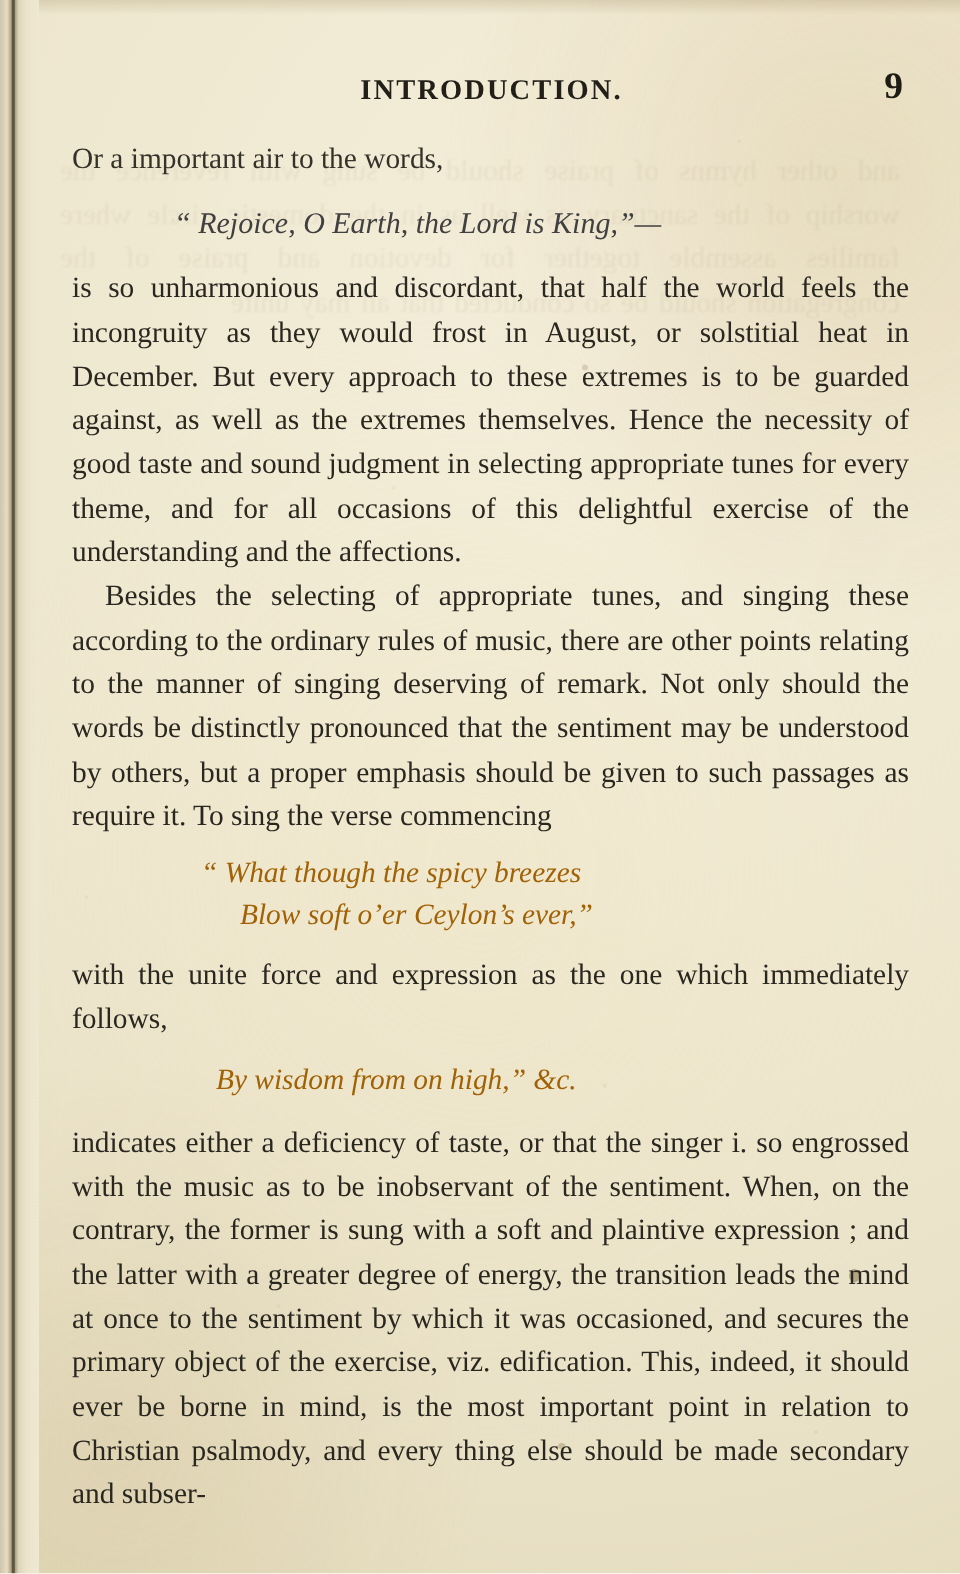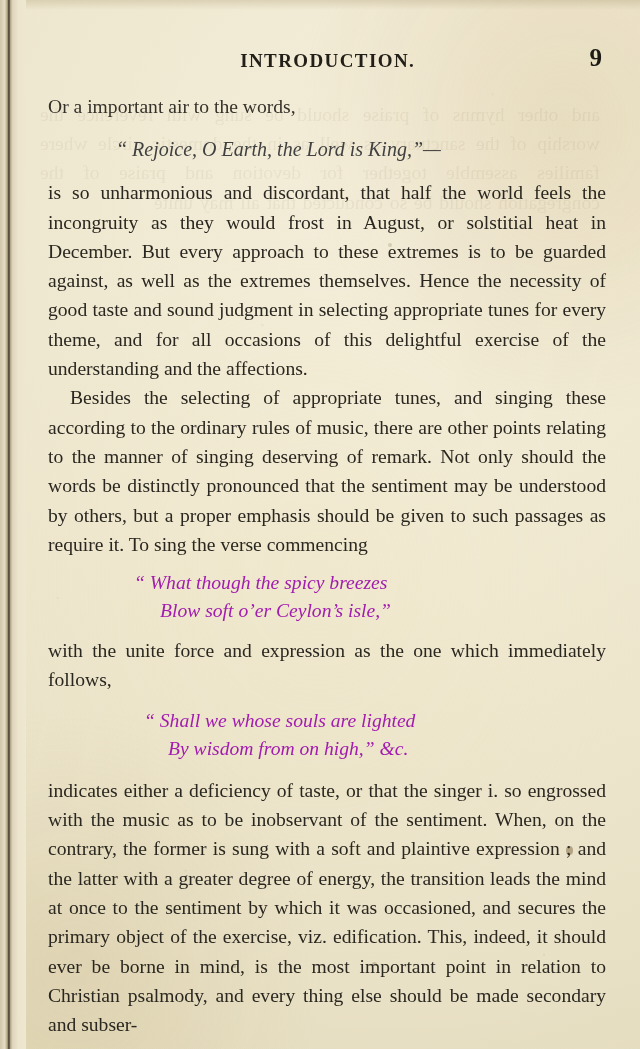--- a/index.html
+++ b/index.html
@@ -154,21 +154,21 @@
   }
   p.para.flush { text-indent: 0; }
   p.para.noj { text-align: left; }
 
   
   .verse {
     margin: 10px 0 11px 0;
     font-style: italic;
     font-size: 19.6px;
     line-height: 28px;
-    color: #a21caf;
+    color: #a16207;
   }
   .verse .vline { display: block; white-space: pre; }
   .verse-a .vline:nth-child(1) { padding-left: 86px; }
   .verse-a .vline:nth-child(2) { padding-left: 112px; }
 
   .verse-b { margin: 12px 0 13px 0; }
   .verse-b .vline:nth-child(1) { padding-left: 96px; }
   .verse-b .vline:nth-child(2) { padding-left: 120px; }
 
   .verse-single {
@@ -224,27 +224,26 @@
       <p class="para flush noj ink-soft">Or a important air to the words,</p>
 
       <div class="verse-single">“ Rejoice, O Earth, the Lord is King,”—</div>
 
       <p class="para flush">is so unharmonious and discordant, that half the world feels the incongruity as they would frost in August, or solstitial heat in December.  But every approach to these extremes is to be guarded against, as well as the extremes themselves.  Hence the necessity of good taste and sound judgment in selecting appropriate tunes for every theme, and for all occasions of this delightful exercise of the understanding and the affections.</p>
 
       <p class="para">Besides the selecting of appropriate tunes, and singing these according to the ordinary rules of music, there are other points relating to the manner of singing deserving of remark.  Not only should the words be distinctly pronounced that the sentiment may be understood by others, but a proper emphasis should be given to such passages as require it.  To sing the verse commencing</p>
 
       <div class="verse verse-a">
         <span class="vline">“ What though the spicy breezes</span>
-        <span class="vline">Blow soft o’er Ceylon’s isle,”</span>
+        <span class="vline">Blow soft o’er Ceylon’s ever,”</span>
       </div>
 
       <p class="para flush">with the unite force and expression as the one which immediately follows,</p>
 
       <div class="verse verse-b">
-        <span class="vline">“ Shall we whose souls are lighted</span>
         <span class="vline">By wisdom from on high,” &amp;c.</span>
       </div>
 
       <p class="para flush">indicates either a deficiency of taste, or that the singer i. so engrossed with the music as to be inobservant of the sentiment.  When, on the contrary, the former is sung with a soft and plaintive expression ; and the latter with a greater degree of energy, the transition leads the mind at once to the sentiment by which it was occasioned, and secures the primary object of the exercise, viz. edification. This, indeed, it should ever be borne in mind, is the most important point in relation to Christian psalmody, and every thing else should be made secondary and subser-</p>
 
     </div>
   </div>
 </div>
 
 </body></html>

